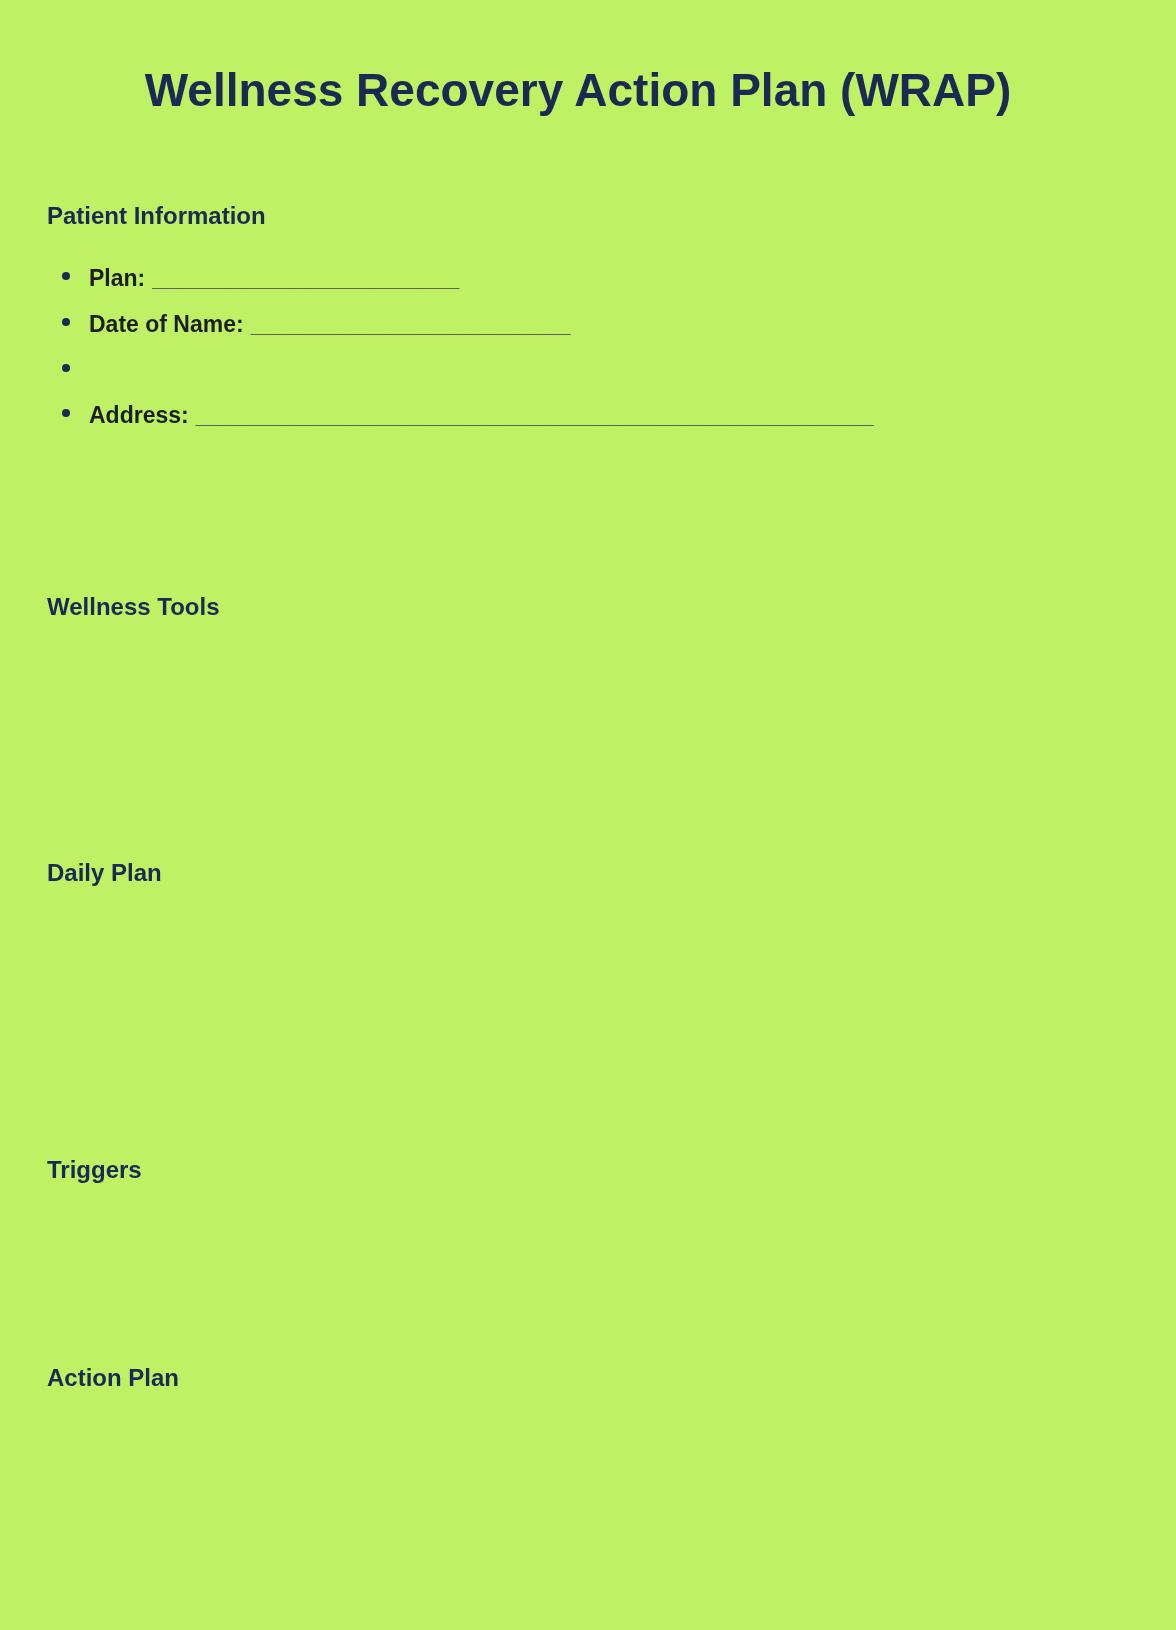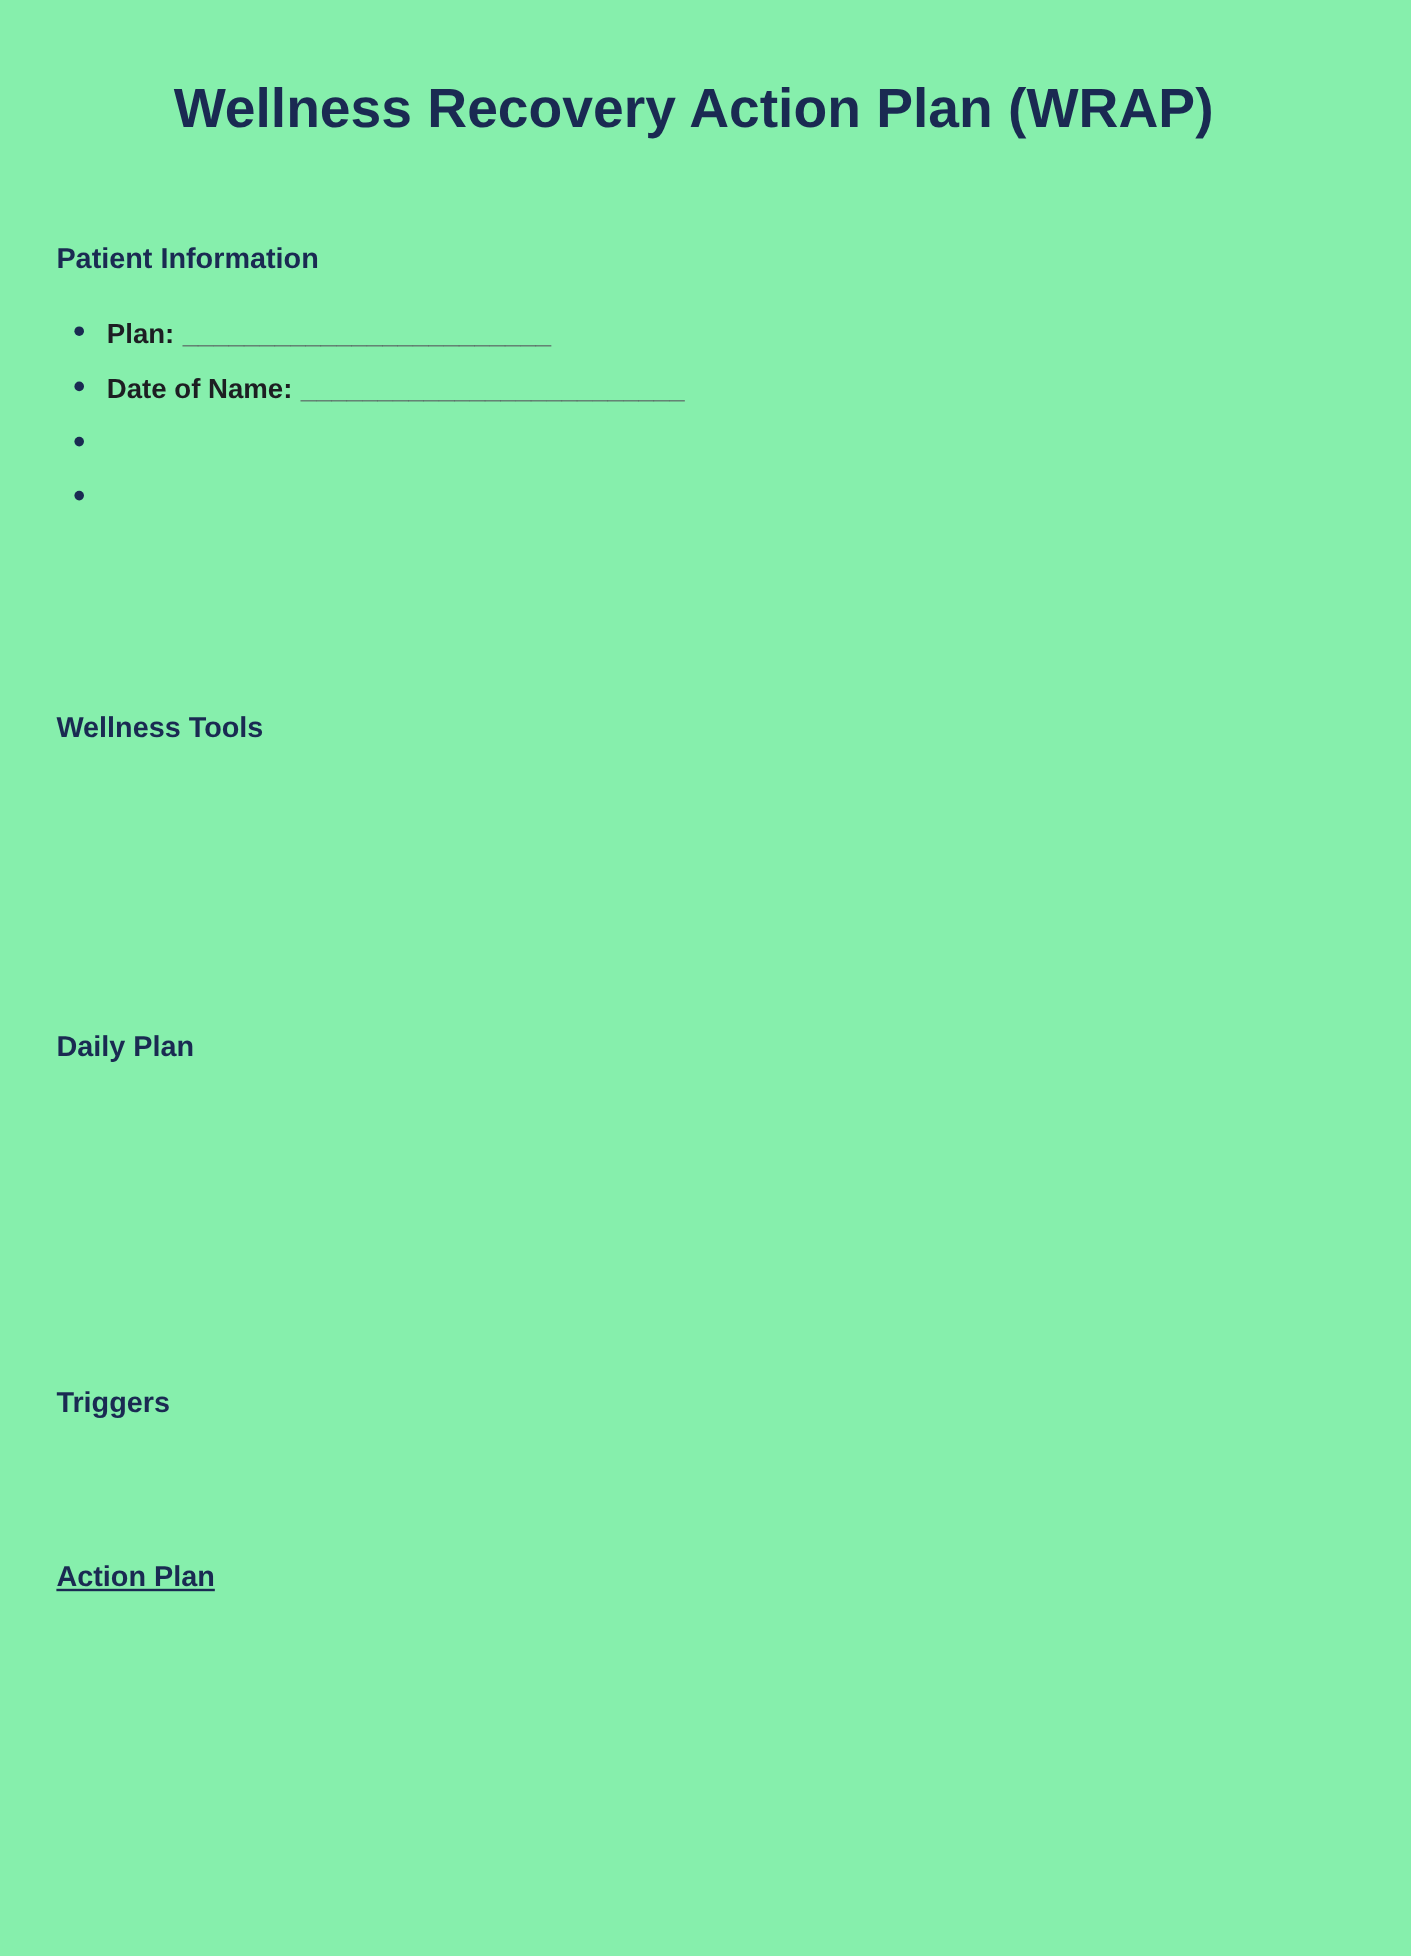--- a/index.html
+++ b/index.html
@@ -4,21 +4,21 @@
 <style>
   html, body {
     margin: 0;
     padding: 0;
     background: #ffffff;
   }
   .page {
     position: relative;
     width: 1176px;
     height: 1630px;
-    background: #86efac;
+    background: #bef264;
     font-family: "Liberation Sans", sans-serif;
     overflow: hidden;
   }
   .doc-title {
     position: absolute;
     top: 64px;
     left: 0;
     width: 1156px;
     margin: 0;
     text-align: center;
@@ -33,21 +33,21 @@
     margin: 0;
     font-size: 24px;
     line-height: 30px;
     font-weight: 700;
     color: #1a2a52;
   }
   .sec-patient  { top: 201px; }
   .sec-wellness { top: 592px; }
   .sec-daily    { top: 858px; }
   .sec-triggers { top: 1155px; }
-  .sec-action   { top: 1300px; text-decoration: underline; }
+  .sec-action   { top: 1363px; }
 
   .fields {
     position: absolute;
     left: 62px;
     top: 255px;
     margin: 0;
     padding: 0;
     list-style: none;
   }
   .field {
@@ -104,20 +104,23 @@
       </span>
     </li>
 
     <li class="field">
       <span class="dot"></span>
     </li>
 
 
     <li class="field">
       <span class="dot"></span>
+      <span class="ftext">
+        <span class="flabel">Address:</span><span class="fline">_____________________________________________________</span>
+      </span>
     </li>
 
   </ul>
 
   <h2 class="sec sec-wellness">Wellness Tools</h2>
 
   <h2 class="sec sec-daily">Daily Plan</h2>
 
   <h2 class="sec sec-triggers">Triggers</h2>
 

